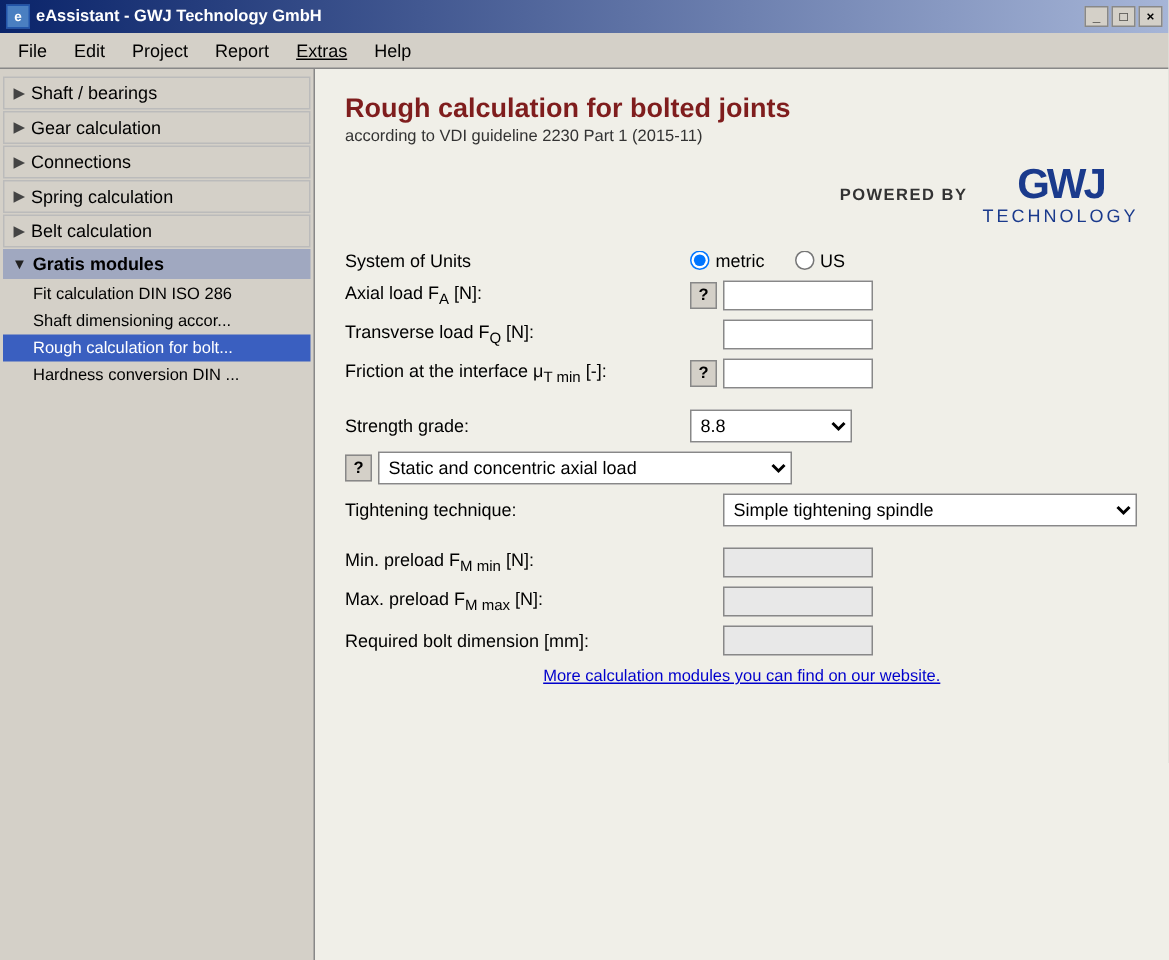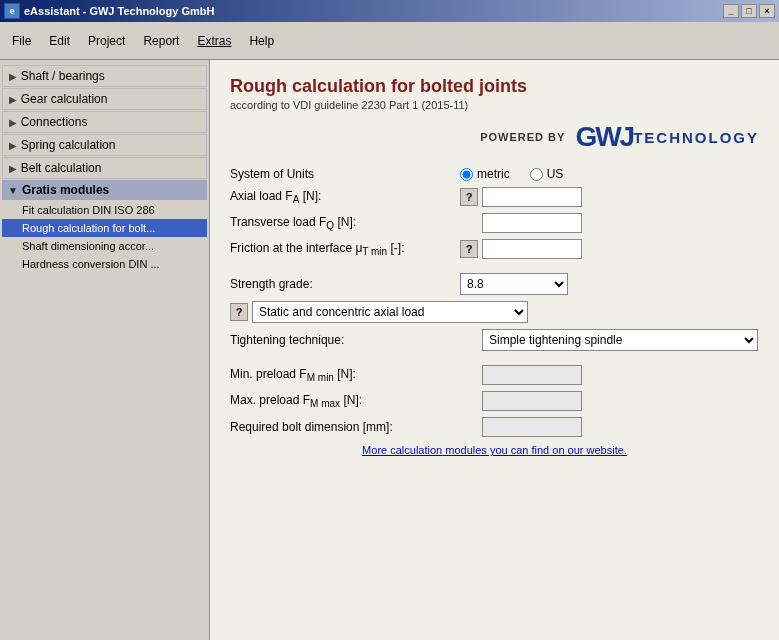--- a/index.html
+++ b/index.html
@@ -51,21 +51,21 @@
       font-size: 9px;
       display: flex;
       align-items: center;
       justify-content: center;
       cursor: pointer;
       color: #000;
     }
     
     .menu-bar {
       background: #d4d0c8;
-      height: 38px;
+      height: 24px;
       display: flex;
       align-items: center;
       padding: 0 4px;
       border-bottom: 1px solid #888;
       gap: 2px;
     }
     .menu-item {
       padding: 2px 8px;
       cursor: pointer;
       font-size: 12px;
@@ -154,35 +154,35 @@
       gap: 10px;
     }
     .powered-by-text {
       font-size: 11px;
       font-weight: bold;
       letter-spacing: 1px;
       color: #333;
     }
     .gwj-logo {
       display: flex;
-      flex-direction: row;
+      flex-direction: column;
       align-items: center;
     }
     .gwj-text {
       font-size: 28px;
       font-weight: bold;
       color: #1a3a8c;
       line-height: 1;
       letter-spacing: -2px;
     }
     .technology-text {
-      font-size: 15px;
+      font-size: 12px;
       letter-spacing: 2px;
       color: #1a3a8c;
-      font-weight: bold;
+      font-weight: normal;
     }
     .form-row {
       display: flex;
       align-items: center;
       margin-bottom: 6px;
     }
     .form-label {
       flex: 0 0 230px;
       font-size: 12px;
       color: #000;
@@ -218,21 +218,21 @@
       justify-content: center;
       color: #000;
     }
     .radio-group {
       display: flex;
       align-items: center;
       gap: 20px;
     }
     .radio-label {
       display: flex;
-      align-items: flex-end;
+      align-items: flex-start;
       gap: 4px;
       font-size: 12px;
       cursor: pointer;
     }
     .form-select {
       height: 22px;
       border: 1px solid #888;
       background: white;
       font-size: 12px;
       padding: 1px 2px;
@@ -315,22 +315,22 @@
         <span>Belt calculation</span>
       </div>
     </div>
 
     <div class="sidebar-group">
       <div class="sidebar-section-header">
         <span class="sidebar-arrow">▼</span>
         <span>Gratis modules</span>
       </div>
       <div class="sidebar-sub-item">Fit calculation DIN ISO 286</div>
+      <div class="sidebar-sub-item">Shaft dimensioning accor...</div>
       <div class="sidebar-sub-item selected">Rough calculation for bolt...</div>
-      <div class="sidebar-sub-item">Shaft dimensioning accor...</div>
       <div class="sidebar-sub-item">Hardness conversion DIN ...</div>
     </div>
   </div>
 
   <div class="content-area">
     <div class="content-title">Rough calculation for bolted joints</div>
     <div class="content-subtitle">according to VDI guideline 2230 Part 1 (2015-11)</div>
 
     <div class="logo-area">
       <span class="powered-by-text">POWERED BY</span>

